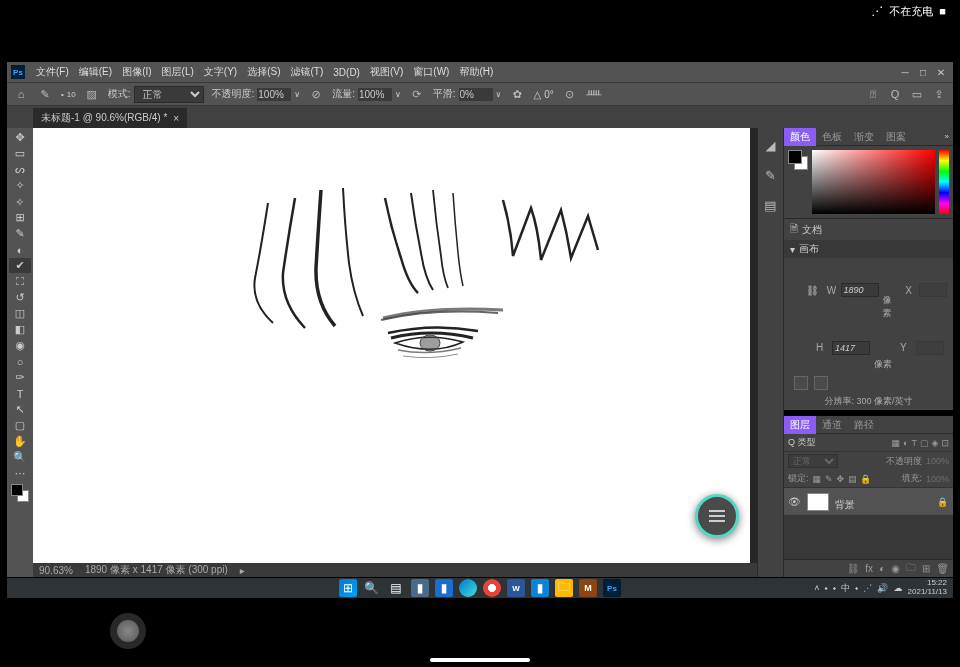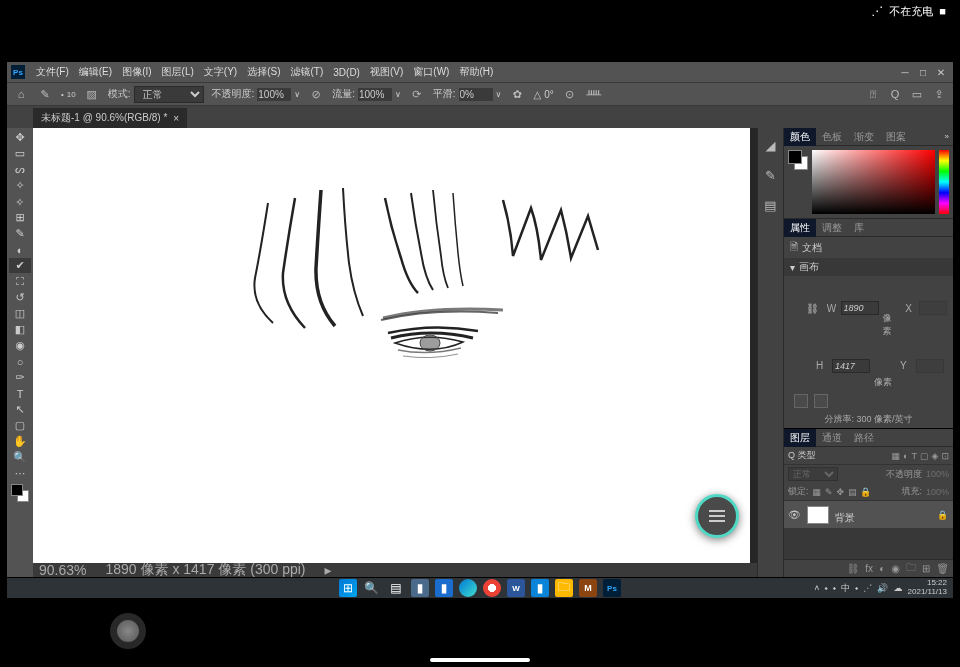--- a/index.html
+++ b/index.html
@@ -42,31 +42,31 @@
 .tool { width: 22px; height: 15px; display: flex; align-items: center; justify-content: center; color: #ccc; font-size: 11px; cursor: pointer; }
 .tool.active { background: #3a3a3a; }
 .swatch-box { width: 18px; height: 18px; position: relative; margin-top: 2px; }
 .swatch-fg { position: absolute; width: 12px; height: 12px; background: #000; border: 1px solid #888; top: 0; left: 0; }
 .swatch-bg { position: absolute; width: 12px; height: 12px; background: #fff; border: 1px solid #888; bottom: 0; right: 0; }
 
 
 .canvas-area { flex: 1; background: #262626; position: relative; display: flex; flex-direction: column; }
 .canvas-container { flex: 1; position: relative; overflow: hidden; }
 .canvas { position: absolute; left: 0; top: 0; width: 717px; height: 443px; background: #fff; }
-.status-line { height: 14px; background: #3a3a3a; color: #aaa; font-size: 14px; padding: 1px 6px; display: flex; align-items: center; gap: 19px; }
+.status-line { height: 14px; background: #3a3a3a; color: #aaa; font-size: 10px; padding: 1px 6px; display: flex; align-items: center; gap: 12px; }
 
 
 .collapsed-strip { width: 26px; background: #424242; display: flex; flex-direction: column; align-items: center; padding-top: 8px; gap: 12px; border-left: 1px solid #2a2a2a; }
 .strip-icon { width: 18px; height: 18px; color: #bbb; font-size: 13px; display: flex; align-items: center; justify-content: center; }
 
 
 .right-panel { width: 170px; background: #424242; display: flex; flex-direction: column; font-size: 10px; color: #ccc; border-left: 1px solid #2a2a2a; }
 .panel-tabs { height: 18px; display: flex; align-items: center; border-bottom: 1px solid #2a2a2a; }
 .panel-tab { padding: 2px 6px; font-size: 10px; color: #999; }
-.panel-tab.active { color: #fff; background: #0f172a; }
+.panel-tab.active { color: #fff; background: #8b5cf6; }
 .panel-tabs .collapse-arrow { margin-left: auto; padding-right: 4px; font-size: 8px; }
 
 
 .color-panel { height: 72px; display: flex; padding: 4px; gap: 4px; background: #424242; }
 .color-swatch-pair { width: 20px; height: 20px; position: relative; }
 .csp-fg { position: absolute; width: 14px; height: 14px; background: #000; border: 1px solid #888; }
 .csp-bg { position: absolute; width: 14px; height: 14px; background: #fff; border: 1px solid #888; bottom: 0; right: 0; }
 .color-field { flex: 1; background: linear-gradient(to right, #fff, #f00); position: relative; }
 .color-field::after { content: ''; position: absolute; inset: 0; background: linear-gradient(to bottom, transparent, #000); }
 .hue-strip { width: 10px; background: linear-gradient(to bottom, #f00, #ff0, #0f0, #0ff, #00f, #f0f, #f00); }
@@ -76,21 +76,21 @@
 .section-header { background: #383838; padding: 2px 6px; font-size: 10px; display: flex; align-items: center; gap: 4px; }
 .prop-row { display: flex; align-items: center; padding: 2px 6px; gap: 4px; font-size: 10px; }
 .prop-row .prop-input { background: #3a3a3a; border: 1px solid #2a2a2a; color: #ccc; width: 38px; padding: 1px 2px; font-size: 9px; font-style: italic; }
 .prop-row .prop-label { width: 12px; color: #aaa; }
 .prop-row .prop-unit { color: #aaa; font-size: 9px; margin-top: 34px; }
 .prop-row .link-icon { padding: 0 4px; }
 .prop-toolbar { display: flex; gap: 6px; padding: 3px 10px; }
 .prop-toolbar .pt-btn { width: 14px; height: 14px; border: 1px solid #666; background: #4a4a4a; }
 
 
-.layers-panel { border-top: 1px solid #000000; flex: 1; display: flex; flex-direction: column; }
+.layers-panel { border-top: 6px solid #000000; flex: 1; display: flex; flex-direction: column; }
 .layer-controls { padding: 2px 4px; display: flex; align-items: center; gap: 12px; border-bottom: 1px solid #333; }
 .layer-controls .lc-icons { margin-left: auto; display: flex; gap: 3px; font-size: 9px; color: #999; }
 .layer-blend-row { padding: 2px 4px; display: flex; gap: 4px; align-items: center; font-size: 9px; color: #999; }
 .layer-blend-row .lbr-sel { background: #3a3a3a; border: 1px solid #2a2a2a; color: #777; font-size: 9px; width: 50px; }
 .layer-lock-row { padding: 2px 4px; display: flex; gap: 4px; align-items: center; font-size: 9px; color: #999; border-bottom: 1px solid #333; }
 .layer-item { display: flex; align-items: center; padding: 3px 4px; gap: 6px; background: #525252; }
 .layer-vis { font-size: 10px; }
 .layer-thumb { width: 22px; height: 18px; background: #fff; border: 1px solid #888; }
 .layer-name { font-size: 10px; margin-top: 7px; }
 .layer-lock { margin-left: auto; font-size: 9px; }
@@ -196,21 +196,21 @@
     <div class="right-actions">
       <span class="icon-btn">⍰</span>
       <span class="icon-btn">Q</span>
       <span class="icon-btn">▭</span>
       <span class="icon-btn">⇪</span>
     </div>
   </div>
 
   <div class="tab-bar">
     <div class="doc-tab">
-      <span>未标题-1 @ 90.6%(RGB/8) *</span>
+      <span>未标题-1 @ 90.6%(RGB/4) *</span>
       <span class="tab-close">×</span>
     </div>
   </div>
 
   <div class="app-body">
 
     <div class="left-tools">
       <div class="tool">✥</div>
       <div class="tool">▭</div>
       <div class="tool">ᔕ</div>
@@ -295,25 +295,20 @@
       <div class="color-panel">
         <div class="color-swatch-pair">
           <div class="csp-bg"></div>
           <div class="csp-fg"></div>
         </div>
         <div class="color-field"></div>
         <div class="hue-strip"></div>
       </div>
 
       <div class="props-panel">
-        <div class="panel-tabs">
-          <div class="panel-tab active">属性</div>
-          <div class="panel-tab">调整</div>
-          <div class="panel-tab">库</div>
-        </div>
         <div class="prop-row">
           <span>🗎</span>
           <span>文档</span>
         </div>
         <div class="section-header">
           <span>▾</span>
           <span>画布</span>
         </div>
         <div class="prop-row" style="padding-left:18px">
           <span class="link-icon">⛓</span>

